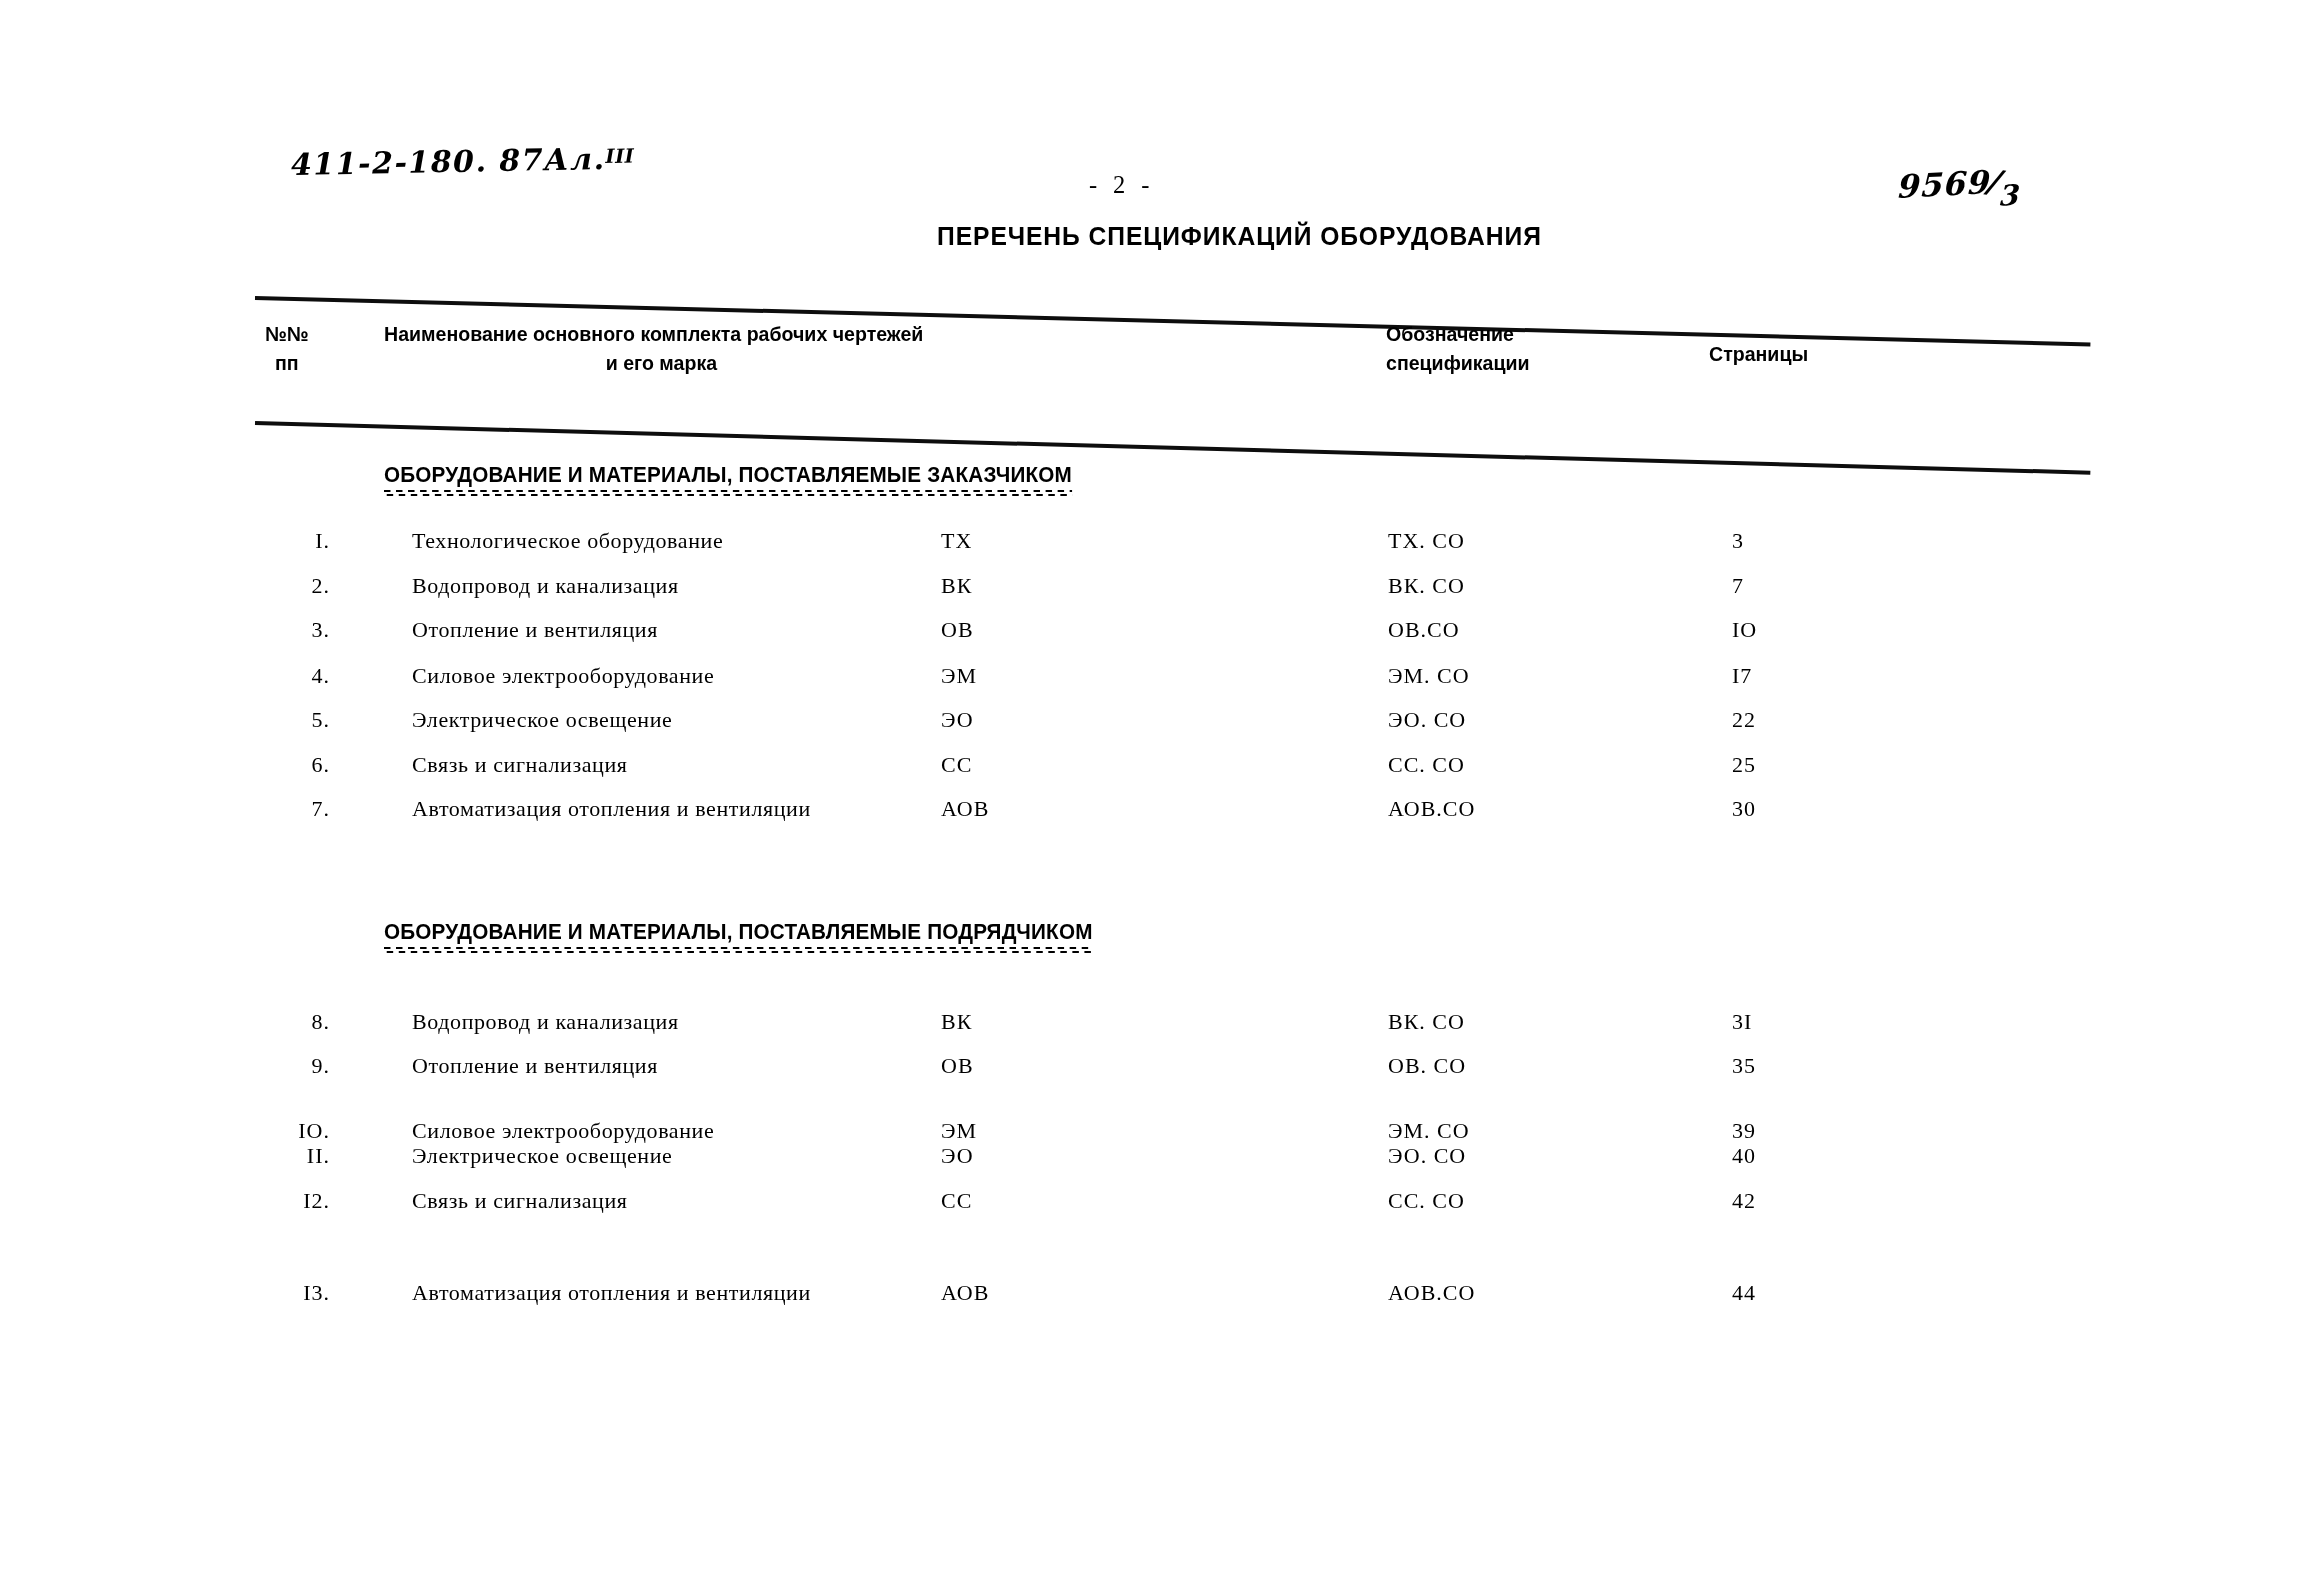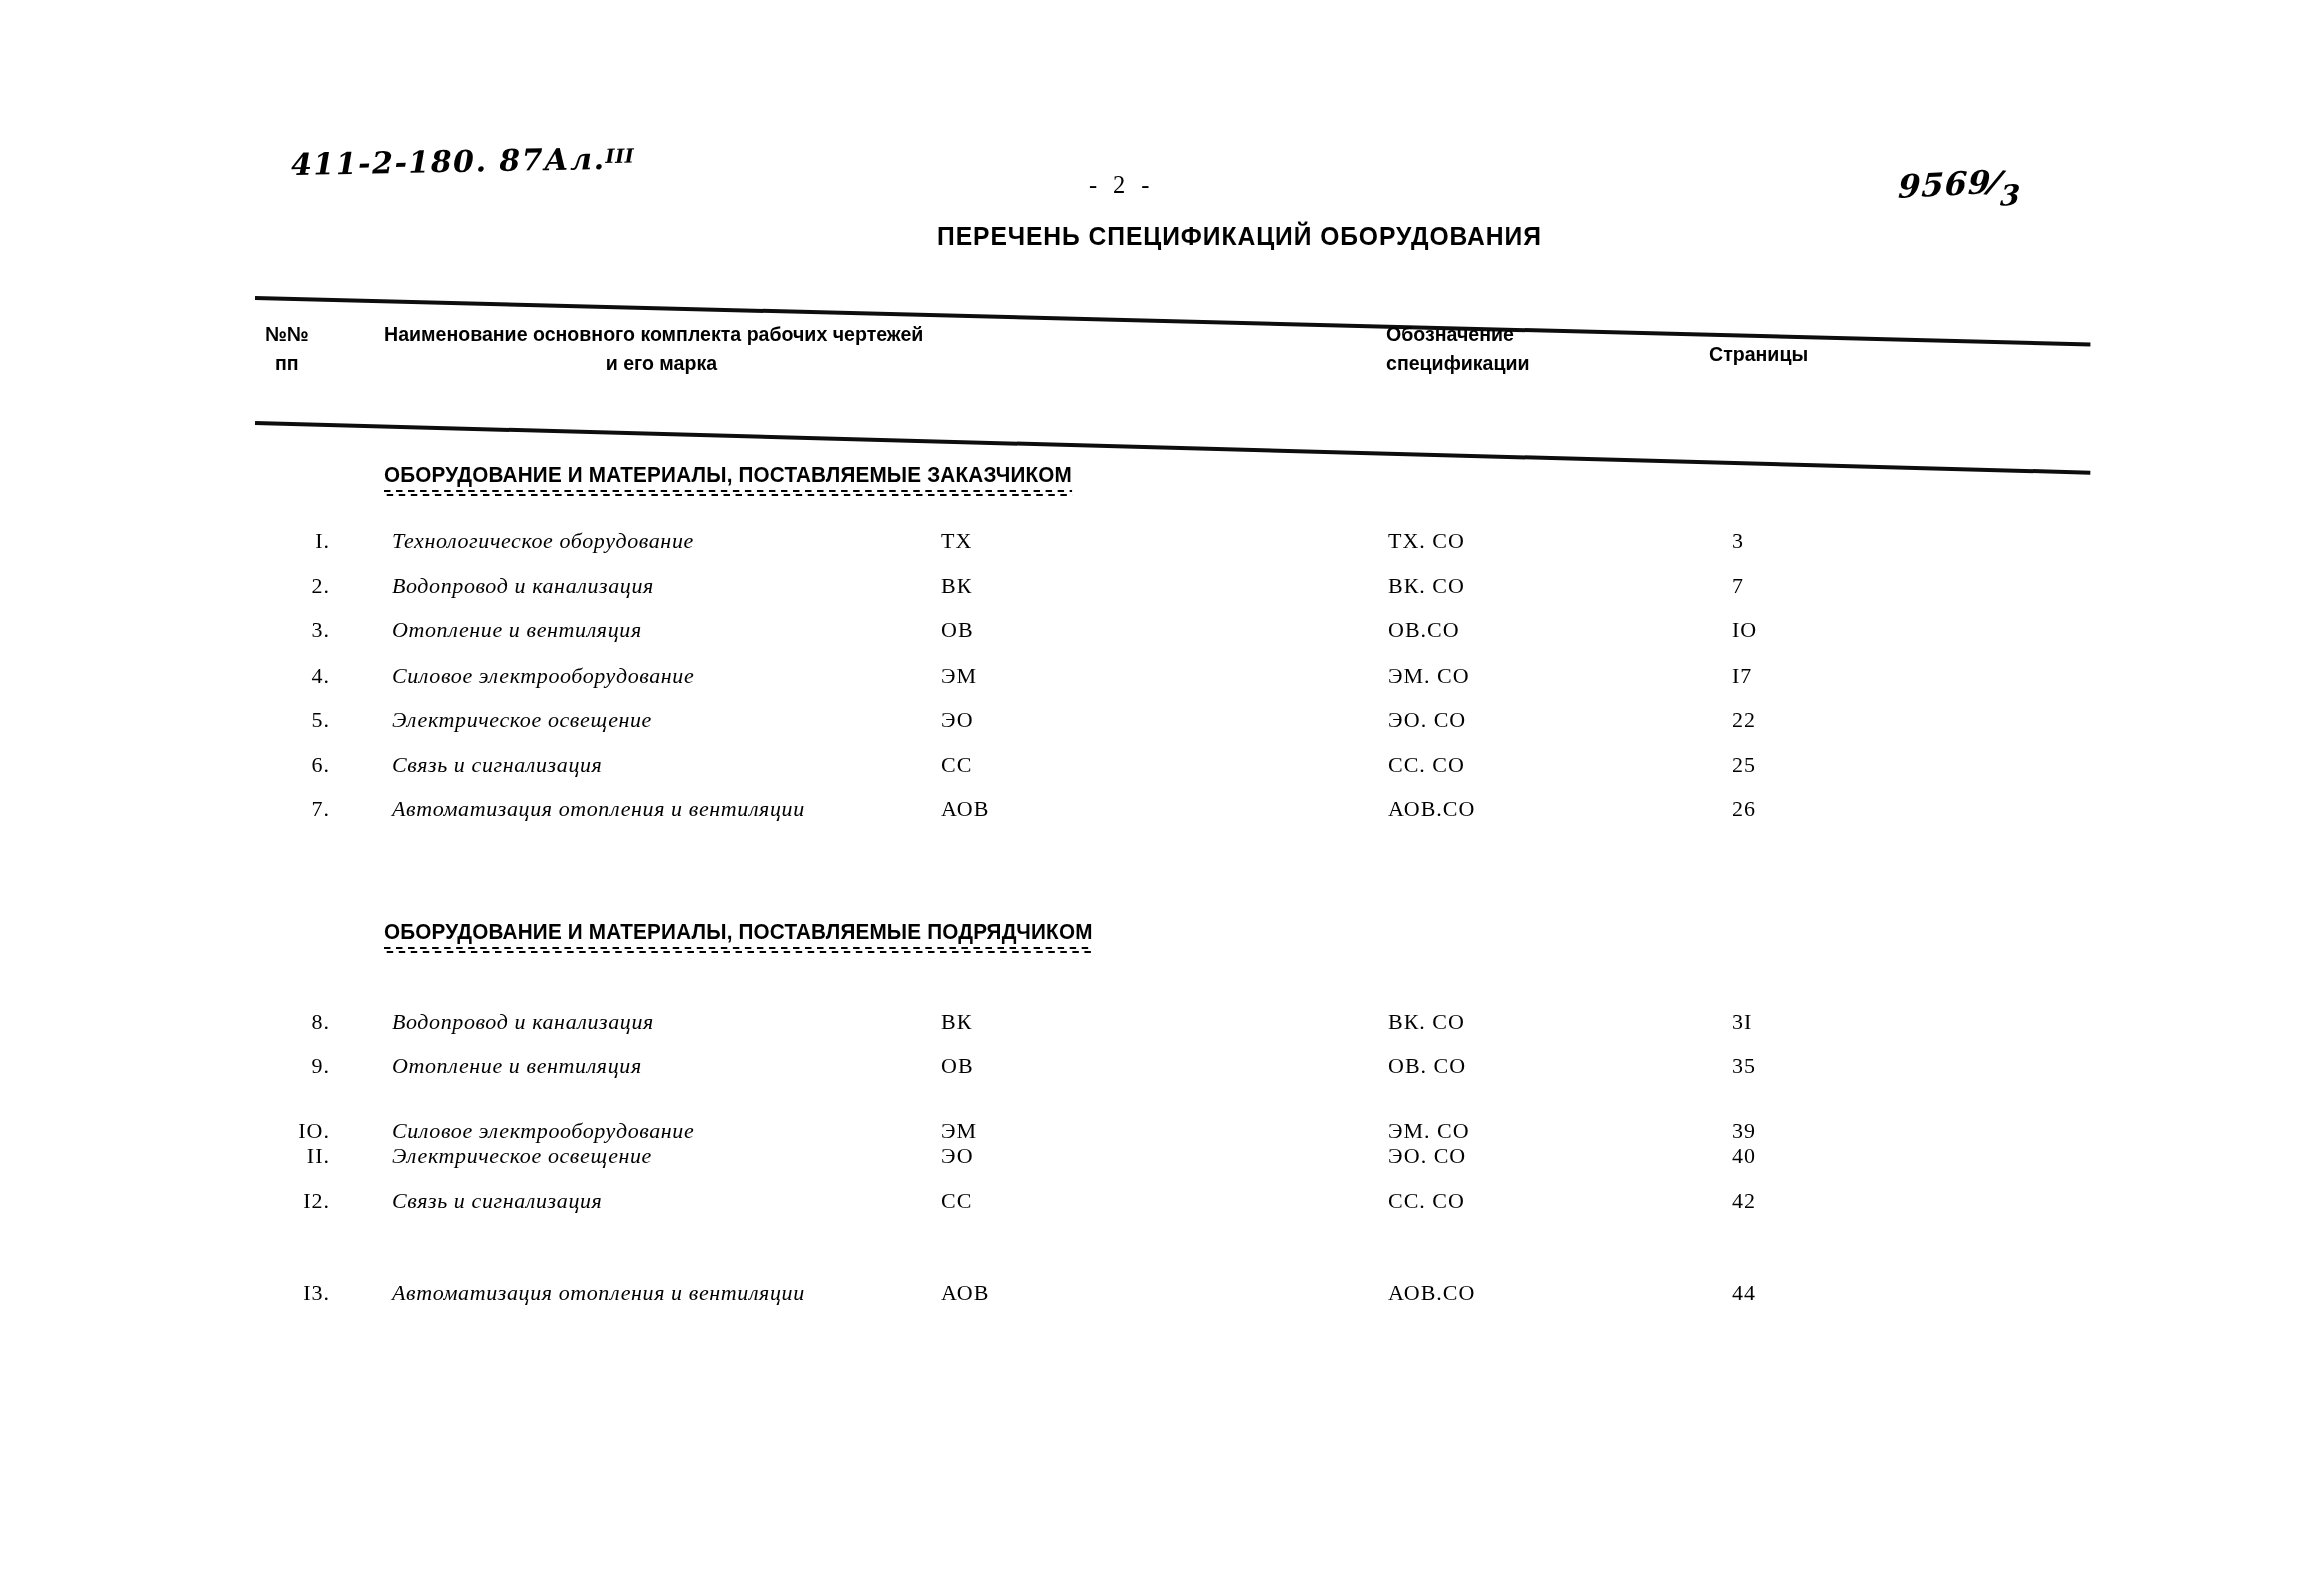--- a/index.html
+++ b/index.html
@@ -167,21 +167,21 @@
     font-size: 22px;
     white-space: nowrap;
   }
   .cell {
     position: absolute;
     top: 0;
     white-space: nowrap;
     letter-spacing: 0.6px;
   }
   .c-num   { left: 256px;  width: 74px; text-align: right; }
-  .c-name  { left: 392px; font-style: italic;  }
+  .c-name  { left: 412px;  }
   .c-mark  { left: 941px; }
   .c-spec  { left: 1388px; }
   .c-page  { left: 1732px; }
 
   .c-num, .c-mark, .c-spec, .c-page { letter-spacing: 1px; }
 </style>
 </head>
 <body>
 
 <div class="page">
@@ -249,21 +249,21 @@
         <span class="cell c-name">Связь и сигнализация</span>
         <span class="cell c-mark">СС</span>
         <span class="cell c-spec">СС. СО</span>
         <span class="cell c-page">25</span>
       </div>
       <div class="row" style="top: 796px;">
         <span class="cell c-num">7.</span>
         <span class="cell c-name">Автоматизация отопления и вентиляции</span>
         <span class="cell c-mark">АОВ</span>
         <span class="cell c-spec">АОВ.СО</span>
-        <span class="cell c-page">26</span>
+        <span class="cell c-page">30</span>
       </div>
       <div class="row" style="top: 1009px;">
         <span class="cell c-num">8.</span>
         <span class="cell c-name">Водопровод и канализация</span>
         <span class="cell c-mark">ВК</span>
         <span class="cell c-spec">ВК. СО</span>
         <span class="cell c-page">3I</span>
       </div>
       <div class="row" style="top: 1053px;">
         <span class="cell c-num">9.</span>

